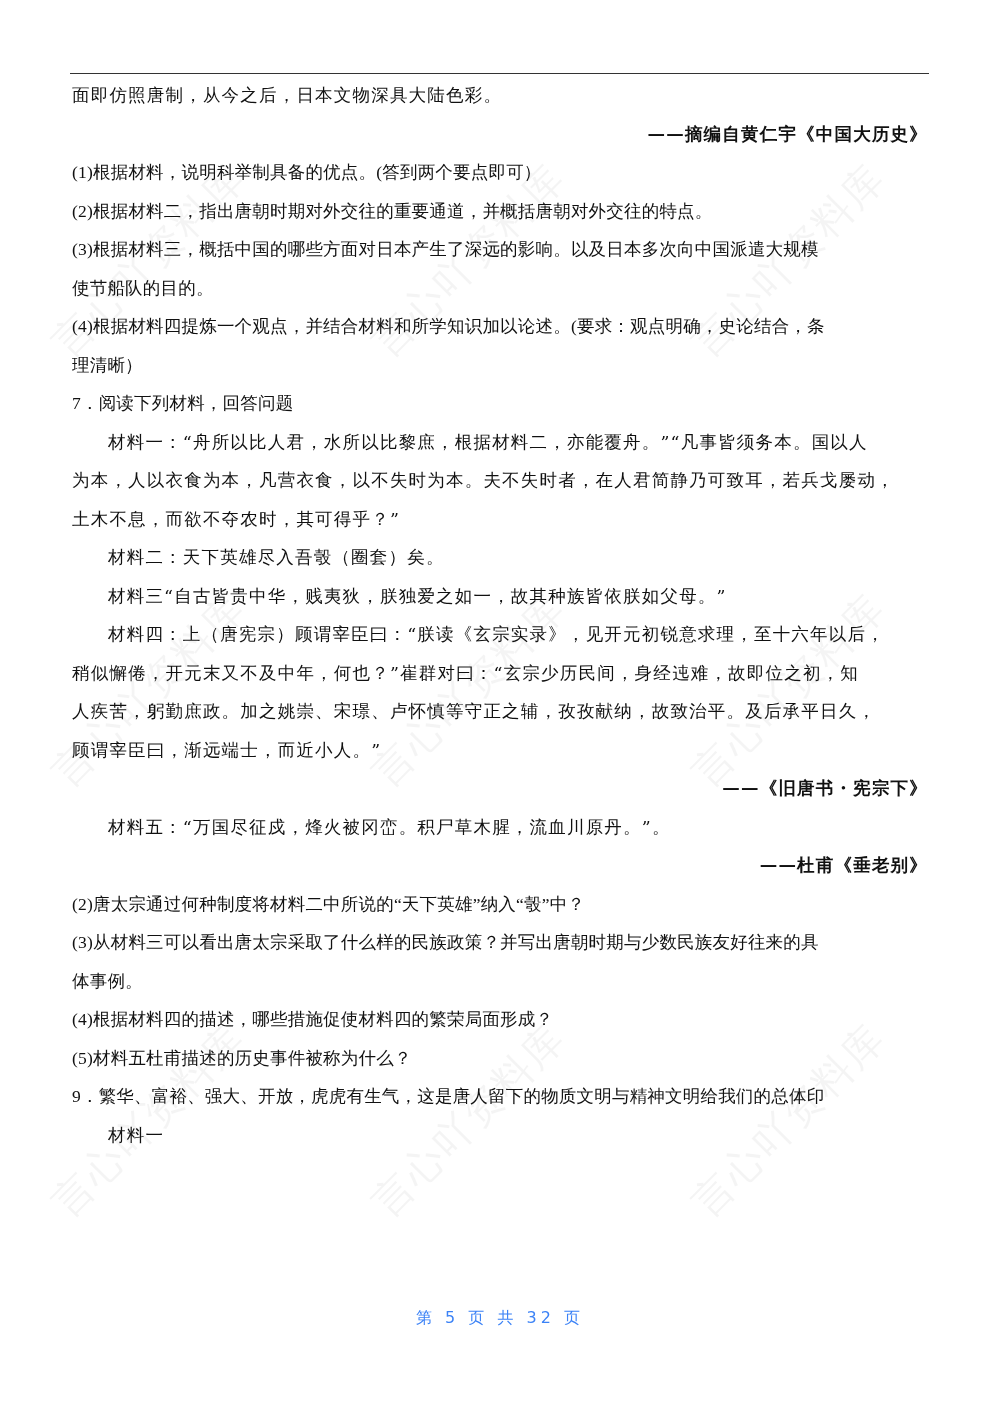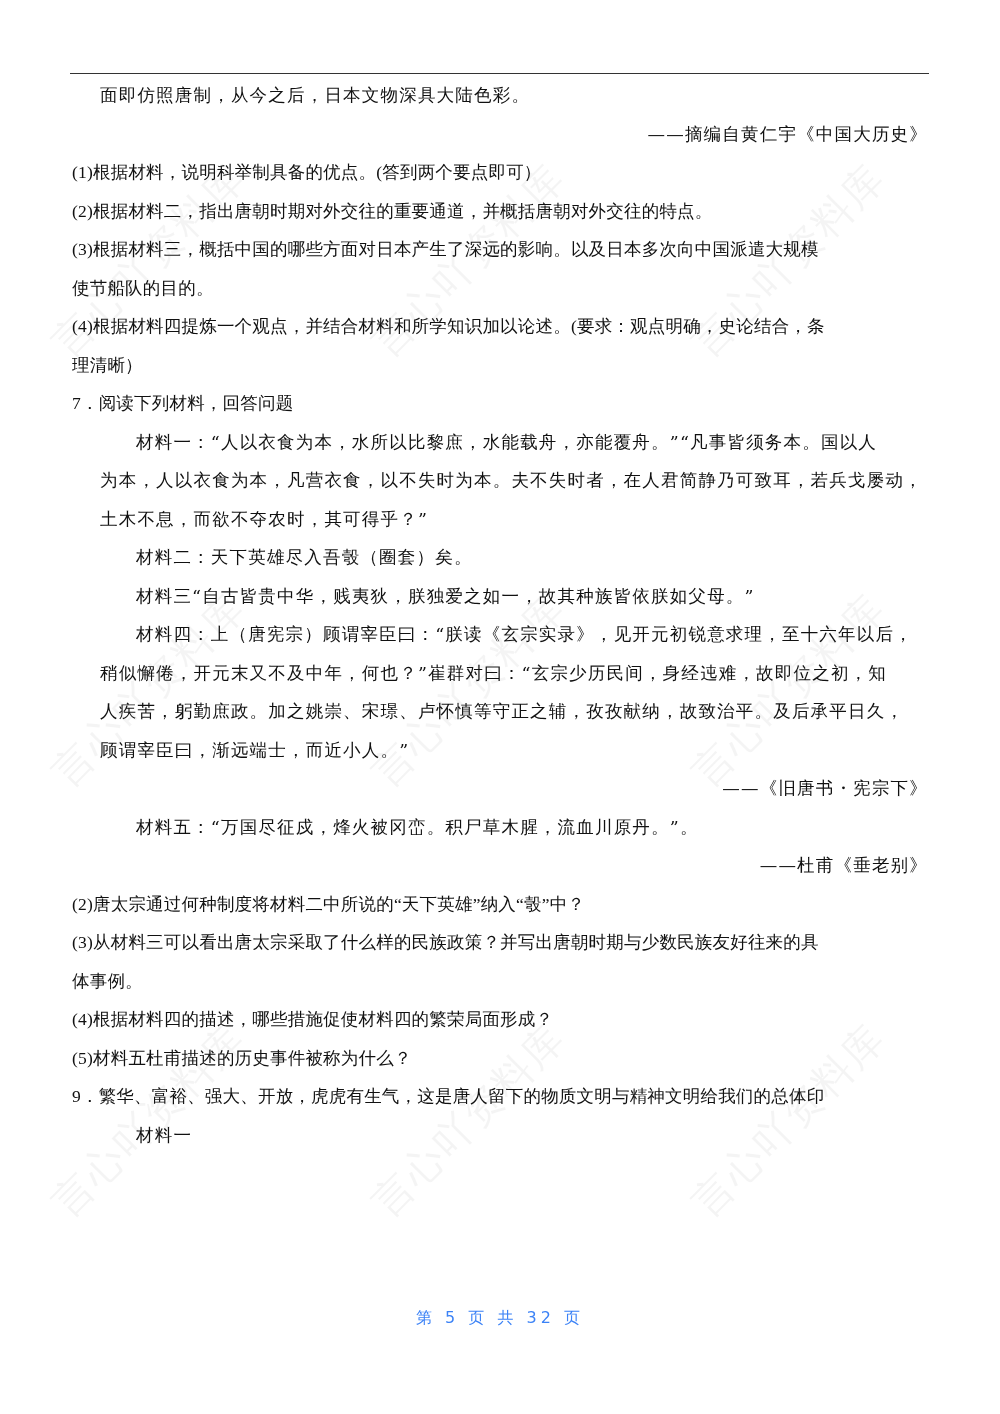--- a/index.html
+++ b/index.html
@@ -50,28 +50,27 @@
     }
     .line {
       height: 38.5px;
       line-height: 38.5px;
       white-space: nowrap;
       overflow: visible;
     }
     .line.serif {
       font-family: "DejaVu Serif", "Liberation Serif", serif;
       letter-spacing: 1.2px;
-      margin-left: 28px;
     }
     .line.sans {
       font-family: "Liberation Serif", "DejaVu Serif", serif;
       letter-spacing: 0.2px;
     }
     .indent { padding-left: 36px; }
-    .right { text-align: right; padding-right: 0; }
+    .right { text-align: right; padding-right: 0; font-weight: bold; }
     .footer {
       position: absolute;
       left: 0;
       width: 1000px;
       top: 1308px;
       text-align: center;
       font-family: "DejaVu Sans", "Liberation Sans", sans-serif;
       font-size: 16px;
       letter-spacing: 4px;
       color: #3b82f6;
@@ -100,21 +99,21 @@
   <div class="line serif right">——摘编自黄仁宇《中国大历史》</div>
 
   <div class="line sans">(1)根据材料，说明科举制具备的优点。(答到两个要点即可）</div>
   <div class="line sans">(2)根据材料二，指出唐朝时期对外交往的重要通道，并概括唐朝对外交往的特点。</div>
   <div class="line sans">(3)根据材料三，概括中国的哪些方面对日本产生了深远的影响。以及日本多次向中国派遣大规模</div>
   <div class="line sans">使节船队的目的。</div>
   <div class="line sans">(4)根据材料四提炼一个观点，并结合材料和所学知识加以论述。(要求：观点明确，史论结合，条</div>
   <div class="line sans">理清晰）</div>
 
   <div class="line sans">7．阅读下列材料，回答问题</div>
-  <div class="line serif indent">材料一：“人以衣食为本，水所以比黎庶，水能载舟，亦能覆舟。”“凡事皆须务本。国以人</div>
+  <div class="line serif indent">材料一：“舟所以比人君，水所以比黎庶，根据材料二，亦能覆舟。”“凡事皆须务本。国以人</div>
   <div class="line serif">为本，人以衣食为本，凡营衣食，以不失时为本。夫不失时者，在人君简静乃可致耳，若兵戈屡动，</div>
   <div class="line serif">土木不息，而欲不夺农时，其可得乎？”</div>
   <div class="line serif indent">材料二：天下英雄尽入吾彀（圈套）矣。</div>
   <div class="line serif indent">材料三“自古皆贵中华，贱夷狄，朕独爱之如一，故其种族皆依朕如父母。”</div>
   <div class="line serif indent">材料四：上（唐宪宗）顾谓宰臣曰：“朕读《玄宗实录》，见开元初锐意求理，至十六年以后，</div>
   <div class="line serif">稍似懈倦，开元末又不及中年，何也？”崔群对曰：“玄宗少历民间，身经迍难，故即位之初，知</div>
   <div class="line serif">人疾苦，躬勤庶政。加之姚崇、宋璟、卢怀慎等守正之辅，孜孜献纳，故致治平。及后承平日久，</div>
   <div class="line serif">顾谓宰臣曰，渐远端士，而近小人。”</div>
   <div class="line serif right">——《旧唐书・宪宗下》</div>
   <div class="line serif indent">材料五：“万国尽征戍，烽火被冈峦。积尸草木腥，流血川原丹。”。</div>

